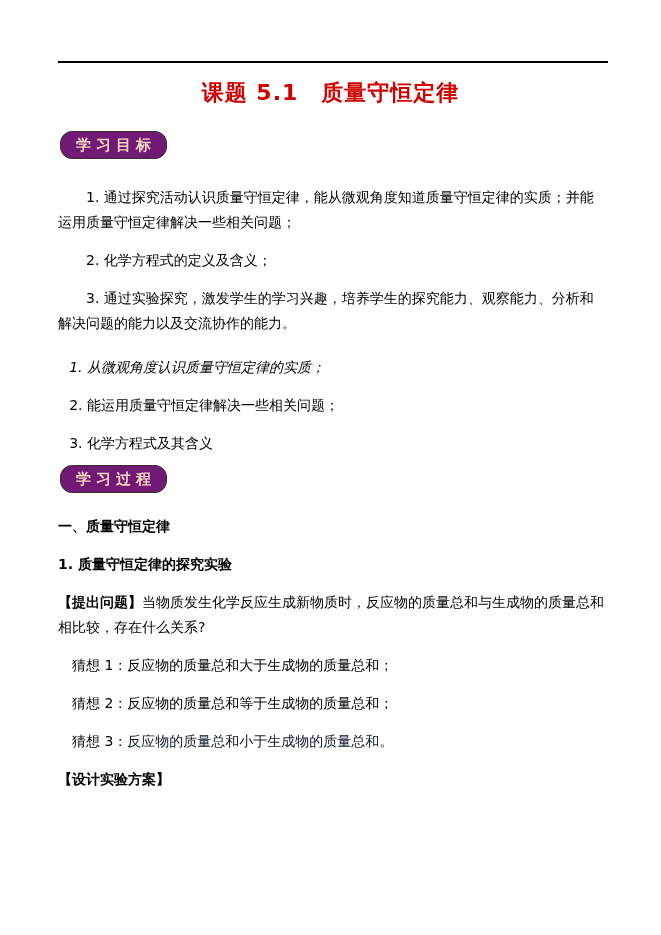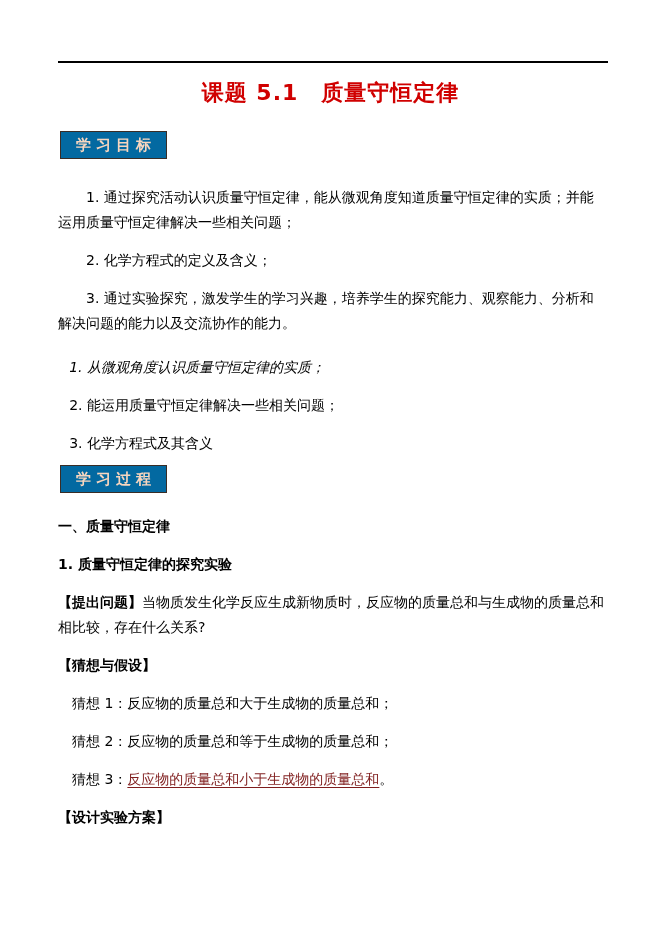--- a/index.html
+++ b/index.html
@@ -26,24 +26,24 @@
     color: #d00000;
     font-size: 22px;
     line-height: 24px;
     font-weight: bold;
     letter-spacing: 1px;
   }
 
   .badge {
     display: inline-block;
     margin: 26px 0 0 60px;
-    background: #0369a1;
+    background: #701a75;
     color: #f7d6bf;
     border: 1px solid #3a2d26;
-    border-radius: 0;
+    border-radius: 12px;
     font-size: 15px;
     font-weight: bold;
     line-height: 20px;
     padding: 3px 10px 3px 15px;
     letter-spacing: 5px;
   }
   .badge.tight { margin-top: -4px; }
 
   .content {
     margin: 0 54px 0 58px;
@@ -55,22 +55,21 @@
   .first-after-badge-sm { margin-top: 19px !important; font-style: italic; }
   .first-after-badge-md { margin-top: 21px !important; }
 
   .indent2 { text-indent: 2em; }
   .indent1 { text-indent: 1em; }
   .indent08 { text-indent: 0.8em; }
 
   .bold { font-weight: bold; }
 
   .red-underline {
-    color: #7f1d1d;
-    text-decoration: underline;
+    color: #0f172a;
     text-underline-offset: 3px;
   }
 </style>
 </head>
 <body>
 
 <div class="page">
 
   <div class="top-rule"></div>
 
@@ -92,21 +91,20 @@
   </div>
 
   <div class="badge tight">学习过程</div>
 
   <div class="content">
     <p class="bold first-after-badge-md">一、质量守恒定律</p>
     <p class="bold">1. 质量守恒定律的探究实验</p>
 
     <p><span class="bold">【提出问题】</span><span>当物质发生化学反应生成新物质时，反应物的质量总和与生成物的质量总和相比较，存在什么关系?</span></p>
 
-    <p class="bold">【猜想与假设】</p>
 
     <p class="indent1"><span>猜想 1：</span><span>反应物的质量总和大于生成物的质量总和；</span></p>
 
     <p class="indent1"><span>猜想 2：</span><span>反应物的质量总和等于生成物的质量总和；</span></p>
 
     <p class="indent1"><span>猜想 3：</span><span class="red-underline">反应物的质量总和小于生成物的质量总和</span><span>。</span></p>
 
     <p class="bold">【设计实验方案】</p>
   </div>
 

